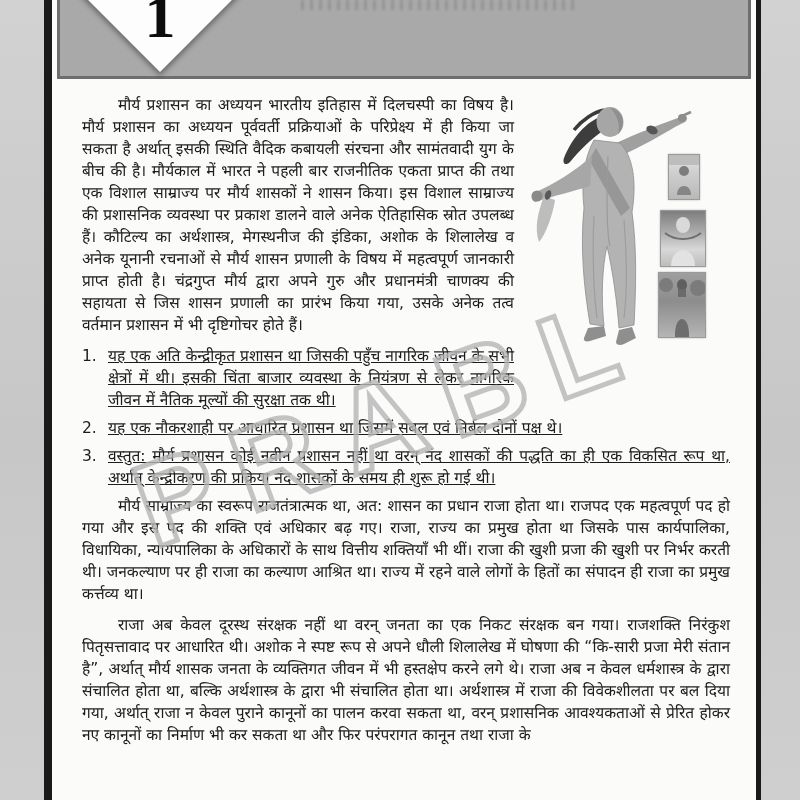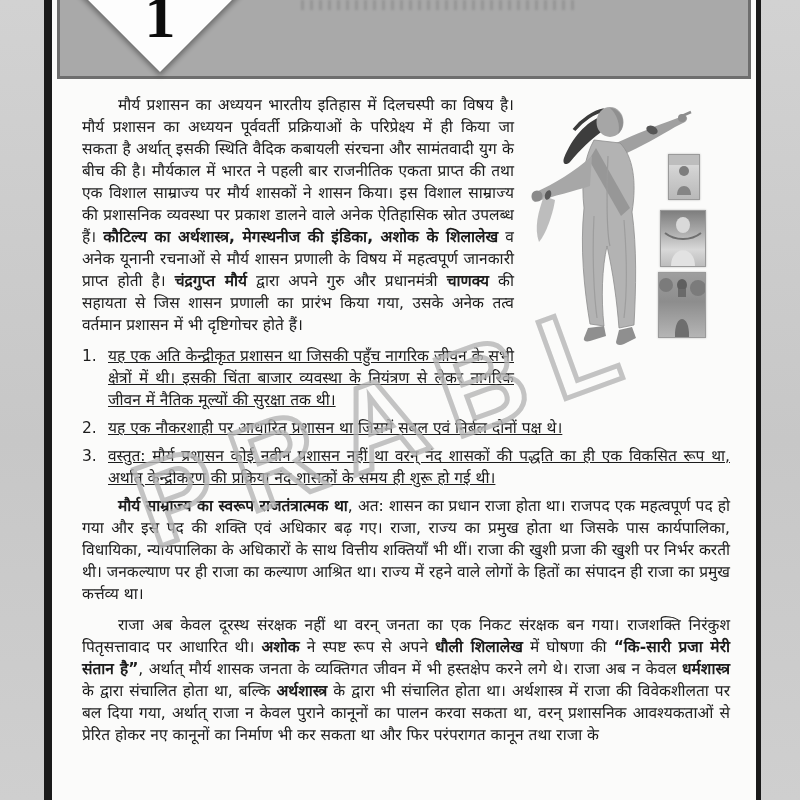--- a/index.html
+++ b/index.html
@@ -22,21 +22,21 @@
   
   .content{position:relative;padding:94px 26px 0 30px;z-index:4;
         font-size:15.5px;line-height:22px;color:#1c1c1c;text-align:justify;}
   .para{margin:0 0 9px 0;}
   .indent{text-indent:36px;}
   .li{display:flex;margin:0 0 6px 0;}
   .linum{width:26px;flex:0 0 26px;}
   .litext{flex:1;text-align:justify;text-decoration:underline;}
   .heading{margin:15px 0 12px 0;font-size:18.5px;line-height:24px;font-weight:bold;color:#111;}
   .underlined{display:inline-block;border-bottom:3px solid #151515;padding:0 10px 3px 0;}
-  b{font-weight:bold;}
+  b{font-weight:normal;}
   
   .illus{float:right;width:206px;height:250px;margin:2px 0 6px 10px;position:relative;}
   .figure-svg{position:absolute;left:0;top:0;}
   .stamp{position:absolute;border:1px solid #9a9a9a;box-shadow:0 0 2px rgba(0,0,0,.25);overflow:hidden;}
   .s1{right:30px;top:58px;width:30px;height:44px;
       background:linear-gradient(180deg,#e3e3e3 0%,#cfcfcf 40%,#b9b9b9 100%);}
   .s2{right:24px;top:114px;width:44px;height:55px;
       background:linear-gradient(180deg,#7e7e7e 0%,#a8a8a8 35%,#d8d8d8 70%,#bdbdbd 100%);}
   .s3{right:24px;top:176px;width:46px;height:64px;
       background:linear-gradient(180deg,#9e9e9e 0%,#8d8d8d 45%,#b5b5b5 100%);}

